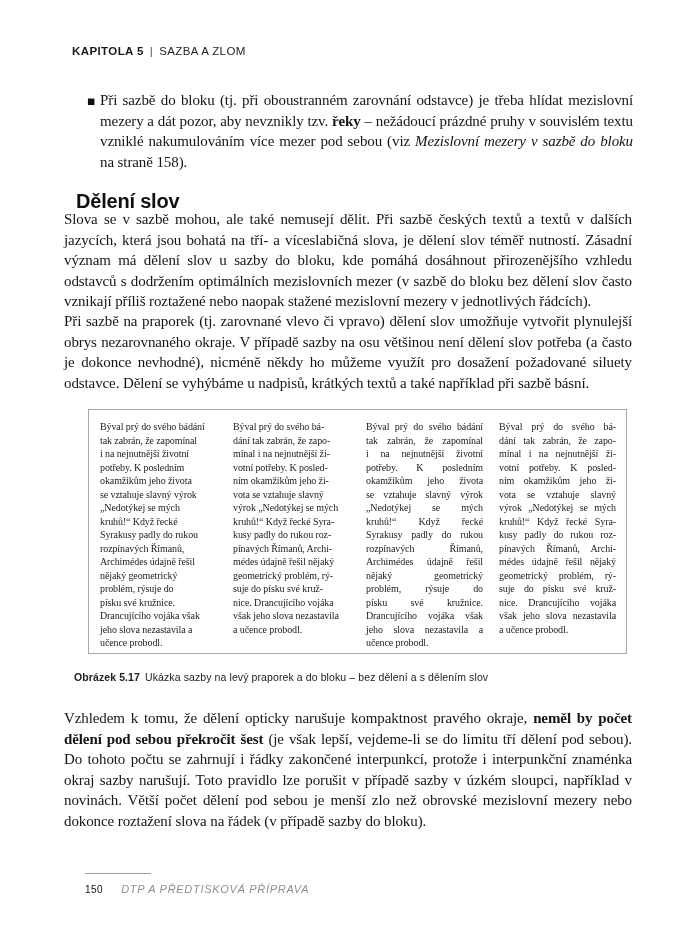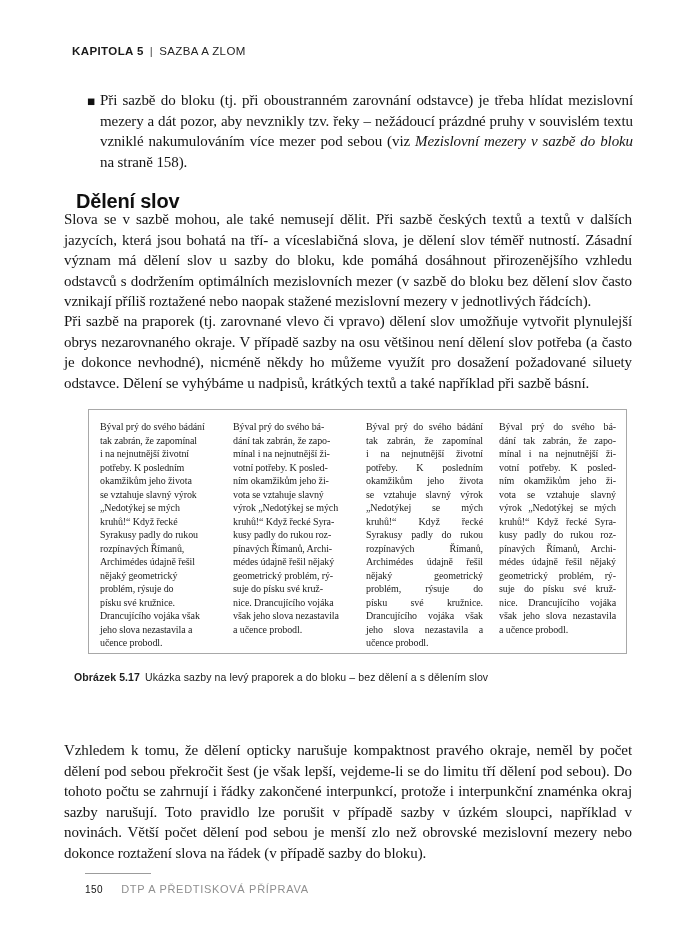--- a/index.html
+++ b/index.html
@@ -17,41 +17,41 @@
   .chap{font-weight:bold;padding-left:6px;}
   .sep{color:#4a4a4a;margin:0 6px;font-weight:normal;}
   .sect{color:#232323;}
 
   
   .body-text{
     font-family:"Liberation Serif","DejaVu Serif",serif;
     font-size:15px;line-height:20.5px;letter-spacing:-.1px;
     text-align:justify;color:#151515;margin:0;
   }
-  .rs-b{font-weight:normal;}
+  .rs-b{font-weight:bold;}
   .rs-i{font-style:italic;}
 
   .bullet-item{position:absolute;left:87px;top:90px;width:546px;display:flex;}
   .bullet-marker{
     flex:none;width:13px;font-size:8.5px;line-height:20.5px;color:#111;
     font-family:"DejaVu Sans",sans-serif;padding-top:1px;
   }
   .bullet-item .body-text{flex:1;}
 
   .section-title{
     position:absolute;left:64px;top:178px;margin:12px;
     font-family:"Liberation Sans","DejaVu Sans",sans-serif;
     font-size:20px;font-weight:bold;letter-spacing:-.2px;color:#101010;
   }
 
   .para{position:absolute;left:64px;width:568px;}
   .p1{top:209px;}
   .p2{top:311px;}
   .p3{top:689px;}
-  .p4{top:740px;}
+  .p4{top:708px;}
 
   
   .sample-box{
     position:absolute;left:88px;top:409px;width:539px;height:245px;
     box-sizing:border-box;border:1px solid #a8a8a8;background:#ffffff;
     display:flex;gap:16px;padding:10px 10px 0 11px;margin:0;
   }
   .col{
     flex:1;min-width:0;
     font-family:"Liberation Serif","DejaVu Serif",serif;
@@ -68,21 +68,21 @@
   }
   .caption-label{font-weight:bold;margin-right:5px;}
 
   
   .running-footer{
     position:absolute;left:85px;top:873px;
     font-family:"Liberation Sans","DejaVu Sans",sans-serif;
   }
   .footer-rule{width:66px;height:1px;background:#9c9c9c;margin-bottom:5px;}
   .page-num{font-weight:normal;font-size:10px;letter-spacing:.5px;color:#111;margin-right:18px;}
-  .book-title{font-size:11px;letter-spacing:.7px;color:#8f8f8f;}
+  .book-title{font-size:11px;letter-spacing:.7px;color:#8f8f8f;font-style:italic;}
 </style>
 </head>
 <body>
 
 <div class="page">
 
   <header class="running-header">
     <span class="chap">KAPITOLA 5</span><span class="sep">|</span><span class="sect">SAZBA A ZLOM</span>
   </header>
 

